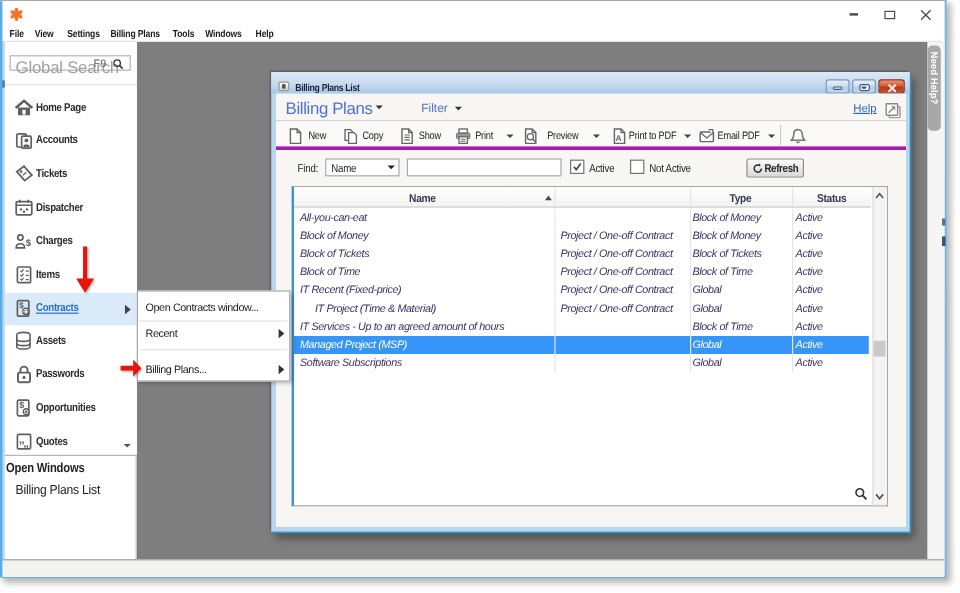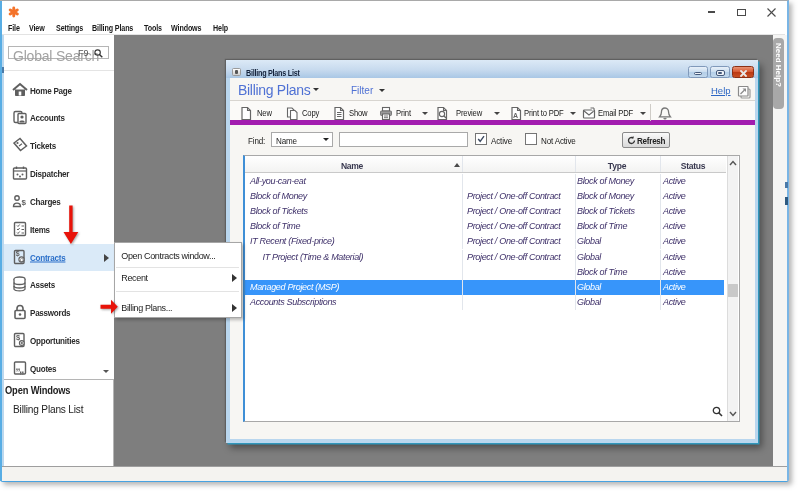--- a/index.html
+++ b/index.html
@@ -40,21 +40,21 @@
   .cbtn{position:absolute;top:6.5px;height:11.5px;border-radius:2.5px;}
   #cbmin,#cbmax{background:linear-gradient(#e8f0f9,#cddff0 45%,#b5cfe8 55%,#c2d8ec);border:1px solid #8099ba;}
   #cbclose{background:linear-gradient(#e89274,#d85c35 45%,#bc3a14 55%,#c64f22);border:1px solid #8c3015;}
   #cclient{position:absolute;left:3.5px;top:18.5px;width:525px;height:360.5px;background:#f7f6f3;overflow:hidden;}
   
   #h-bp{position:absolute;left:8.5px;top:3.5px;font-size:14px;color:#4f71d4;letter-spacing:-0.3px;}
   #h-filter{position:absolute;left:121.5px;top:7px;font-size:10px;color:#4f71d4;}
   #h-help{position:absolute;left:481.5px;top:7px;font-size:9.5px;color:#2c66c4;text-decoration:underline;}
   .caret{display:inline-block;width:0;height:0;border-left:3px solid transparent;border-right:3px solid transparent;border-top:3.8px solid #333;vertical-align:middle;}
   
-  #toolbar{position:absolute;left:0px;top:22px;width:525px;height:25px;background:#fbfaf8;border-top:1px solid #d8d5d0;border-bottom:5px solid #a21caf;}
+  #toolbar{position:absolute;left:0px;top:22px;width:525px;height:25px;background:#fbfaf8;border-top:1px solid #d8d5d0;border-bottom:3px solid #a21caf;}
   .tb-sep{position:absolute;top:3px;left:420px;width:1px;height:17px;background:#cfccc7;}
   
   #findrow{position:absolute;left:0;top:47px;width:525px;height:30px;font-size:9.5px;color:#222;}
   #findrow .lb{transform:scaleX(0.85);transform-origin:0 0;letter-spacing:-0.2px;white-space:nowrap;}
   .fld{position:absolute;background:#fff;border:1px solid #a9a9a9;height:15px;top:7px;}
   .cb{position:absolute;top:8px;width:12px;height:12px;background:#fff;border:1px solid #757575;}
   #refreshbtn{position:absolute;left:392.5px;top:6.5px;width:48px;height:16px;background:linear-gradient(#fafafa,#e9e9e9 50%,#d9d9d9);border:1px solid #8a8a8a;border-radius:2px;}
   
   #grid{position:absolute;left:13px;top:77px;width:497px;height:267px;background:#fff;border:1px solid #a8a8a8;border-left:2px solid #3f8fd6;}
   #ghead{position:absolute;left:0;top:0;width:481px;height:16.5px;background:linear-gradient(#ffffff,#f3f3f2);border-bottom:1px solid #c9c9c9;}
@@ -401,38 +401,39 @@
             <div class="grow" style="top:93.5px">
               <div class="c" style="left:18px">IT Project (Time &amp; Material)</div>
               <div class="c" style="left:222.5px">Project / One-off Contract</div>
               <div class="c" style="left:332.5px">Global</div>
               <div class="c" style="left:418.5px">Active</div>
               <div class="gcol-line" style="left:217px;top:0;height:15.2px"></div>
               <div class="gcol-line" style="left:330px;top:0;height:15.2px"></div>
               <div class="gcol-line" style="left:415px;top:0;height:15.2px"></div>
             </div>
             <div class="grow" style="top:108.69999999999999px">
+              <div class="c" style="left:5.5px">IT Services - Up to an agreed amount of hours</div>
               <div class="c" style="left:222.5px"></div>
               <div class="c" style="left:332.5px">Block of Time</div>
               <div class="c" style="left:418.5px">Active</div>
               <div class="gcol-line" style="left:217px;top:0;height:15.2px"></div>
               <div class="gcol-line" style="left:330px;top:0;height:15.2px"></div>
               <div class="gcol-line" style="left:415px;top:0;height:15.2px"></div>
             </div>
             <div class="grow hl" style="top:123.89999999999999px">
               <div class="c" style="left:5.5px">Managed Project (MSP)</div>
               <div class="c" style="left:222.5px"></div>
               <div class="c" style="left:332.5px">Global</div>
               <div class="c" style="left:418.5px">Active</div>
               <div class="gcol-line" style="left:217px;top:0;height:15.2px"></div>
               <div class="gcol-line" style="left:330px;top:0;height:15.2px"></div>
               <div class="gcol-line" style="left:415px;top:0;height:15.2px"></div>
             </div>
             <div class="grow" style="top:139.1px">
-              <div class="c" style="left:5.5px">Accounts Subscriptions</div>
+              <div class="c" style="left:5.5px">Software Subscriptions</div>
               <div class="c" style="left:222.5px"></div>
               <div class="c" style="left:332.5px">Global</div>
               <div class="c" style="left:418.5px">Active</div>
               <div class="gcol-line" style="left:217px;top:0;height:15.2px"></div>
               <div class="gcol-line" style="left:330px;top:0;height:15.2px"></div>
               <div class="gcol-line" style="left:415px;top:0;height:15.2px"></div>
             </div>
           </div>
         <div id="gsb">
           <svg style="position:absolute;left:1.7px;top:4px" width="8" height="6" viewBox="0 0 8 6">

